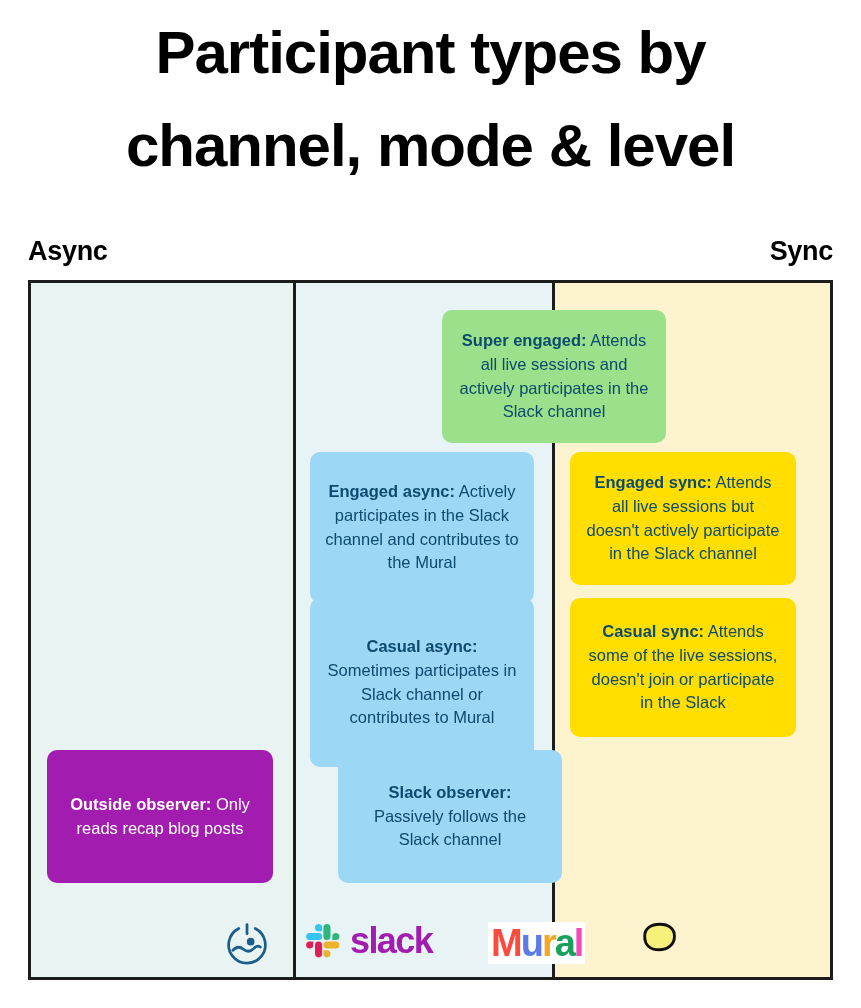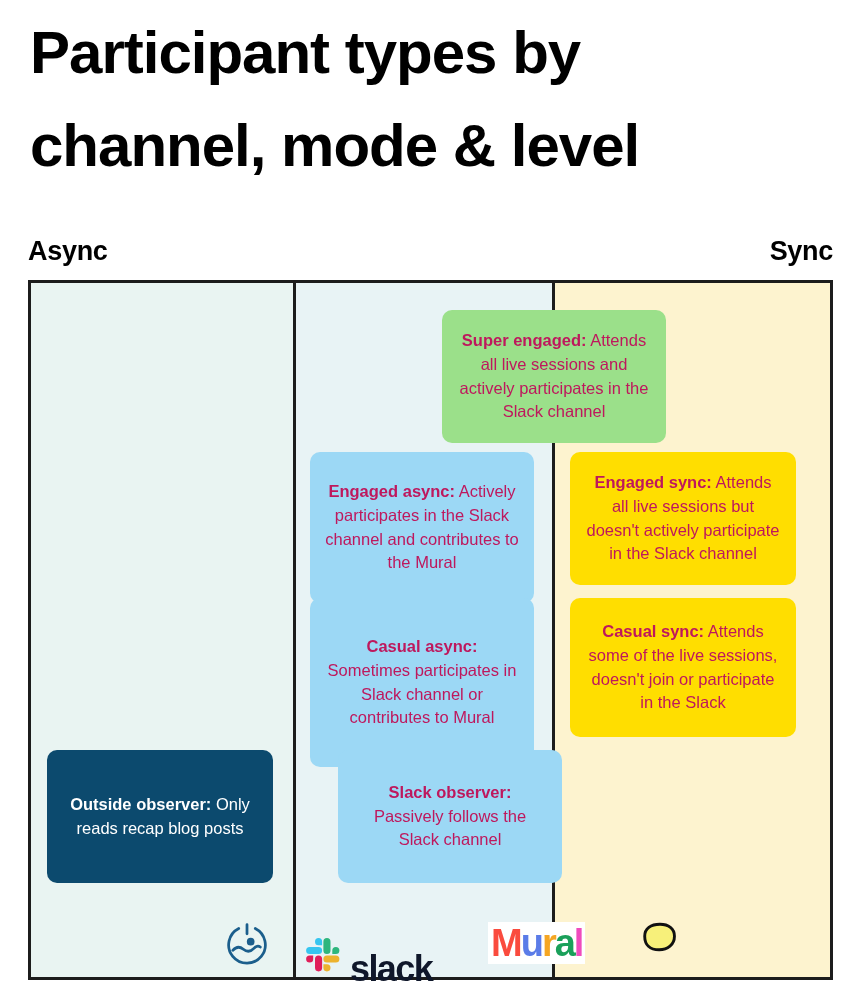--- a/index.html
+++ b/index.html
@@ -11,20 +11,21 @@
     width: 861px;
     height: 1008px;
     font-family: "Liberation Sans", sans-serif;
     color: #111111;
     overflow: hidden;
     position: relative;
   }
 
   
   .title {
+    text-align: center;
     font-weight: bold;
     font-size: 60px;
     line-height: 1.55;
     letter-spacing: -1px;
     color: #000000;
     padding: 6px 30px 0 30px;
     box-sizing: border-box;
   }
   .title-line { display: block; }
 
@@ -70,21 +71,21 @@
     position: absolute;
     border-radius: 10px;
     box-sizing: border-box;
     display: flex;
     align-items: center;
     justify-content: center;
     text-align: center;
     padding: 10px 14px;
     font-size: 16.5px;
     line-height: 1.43;
-    color: #be185d;
+    color: #0c4a6e;
     z-index: 3;
   }
   .card .lead { font-weight: bold; }
 
   .card-super {
     left: 442px;
     top: 310px;
     width: 224px;
     height: 133px;
     background: #9be08a;
@@ -115,21 +116,21 @@
     top: 598px;
     width: 226px;
     height: 139px;
     background: #ffde00;
   }
   .card-outside {
     left: 47px;
     top: 750px;
     width: 226px;
     height: 133px;
-    background: #0c4a6e;
+    background: #a21caf;
     color: #ffffff;
   }
   .card-slack-observer {
     left: 310px;
     top: 750px;
     width: 224px;
     height: 133px;
     background: #9cd8f5;
     margin-left: 28px;
   }
@@ -143,23 +144,22 @@
   }
   .logo-outside { left: 225px; top: 921px; }
   .logo-slack   { left: 304px; top: 920px; }
   .logo-mural   { left: 488px; top: 922px; background: #ffffff; padding: 2px 3px; }
   .logo-butter  { left: 641px; top: 920px; }
 
   .slack-word {
     font-size: 36px;
     font-weight: bold;
     letter-spacing: -1.6px;
-    color: #0f172a;
+    color: #a21caf;
     margin-left: 8px;
-    margin-top: 28px;
   }
   .butter-word {
     font-size: 36px;
     font-weight: bold;
     letter-spacing: -1.4px;
     color: #111111;
     margin-left: 9px;
   }
   .mural-letters {
     font-size: 38px;

